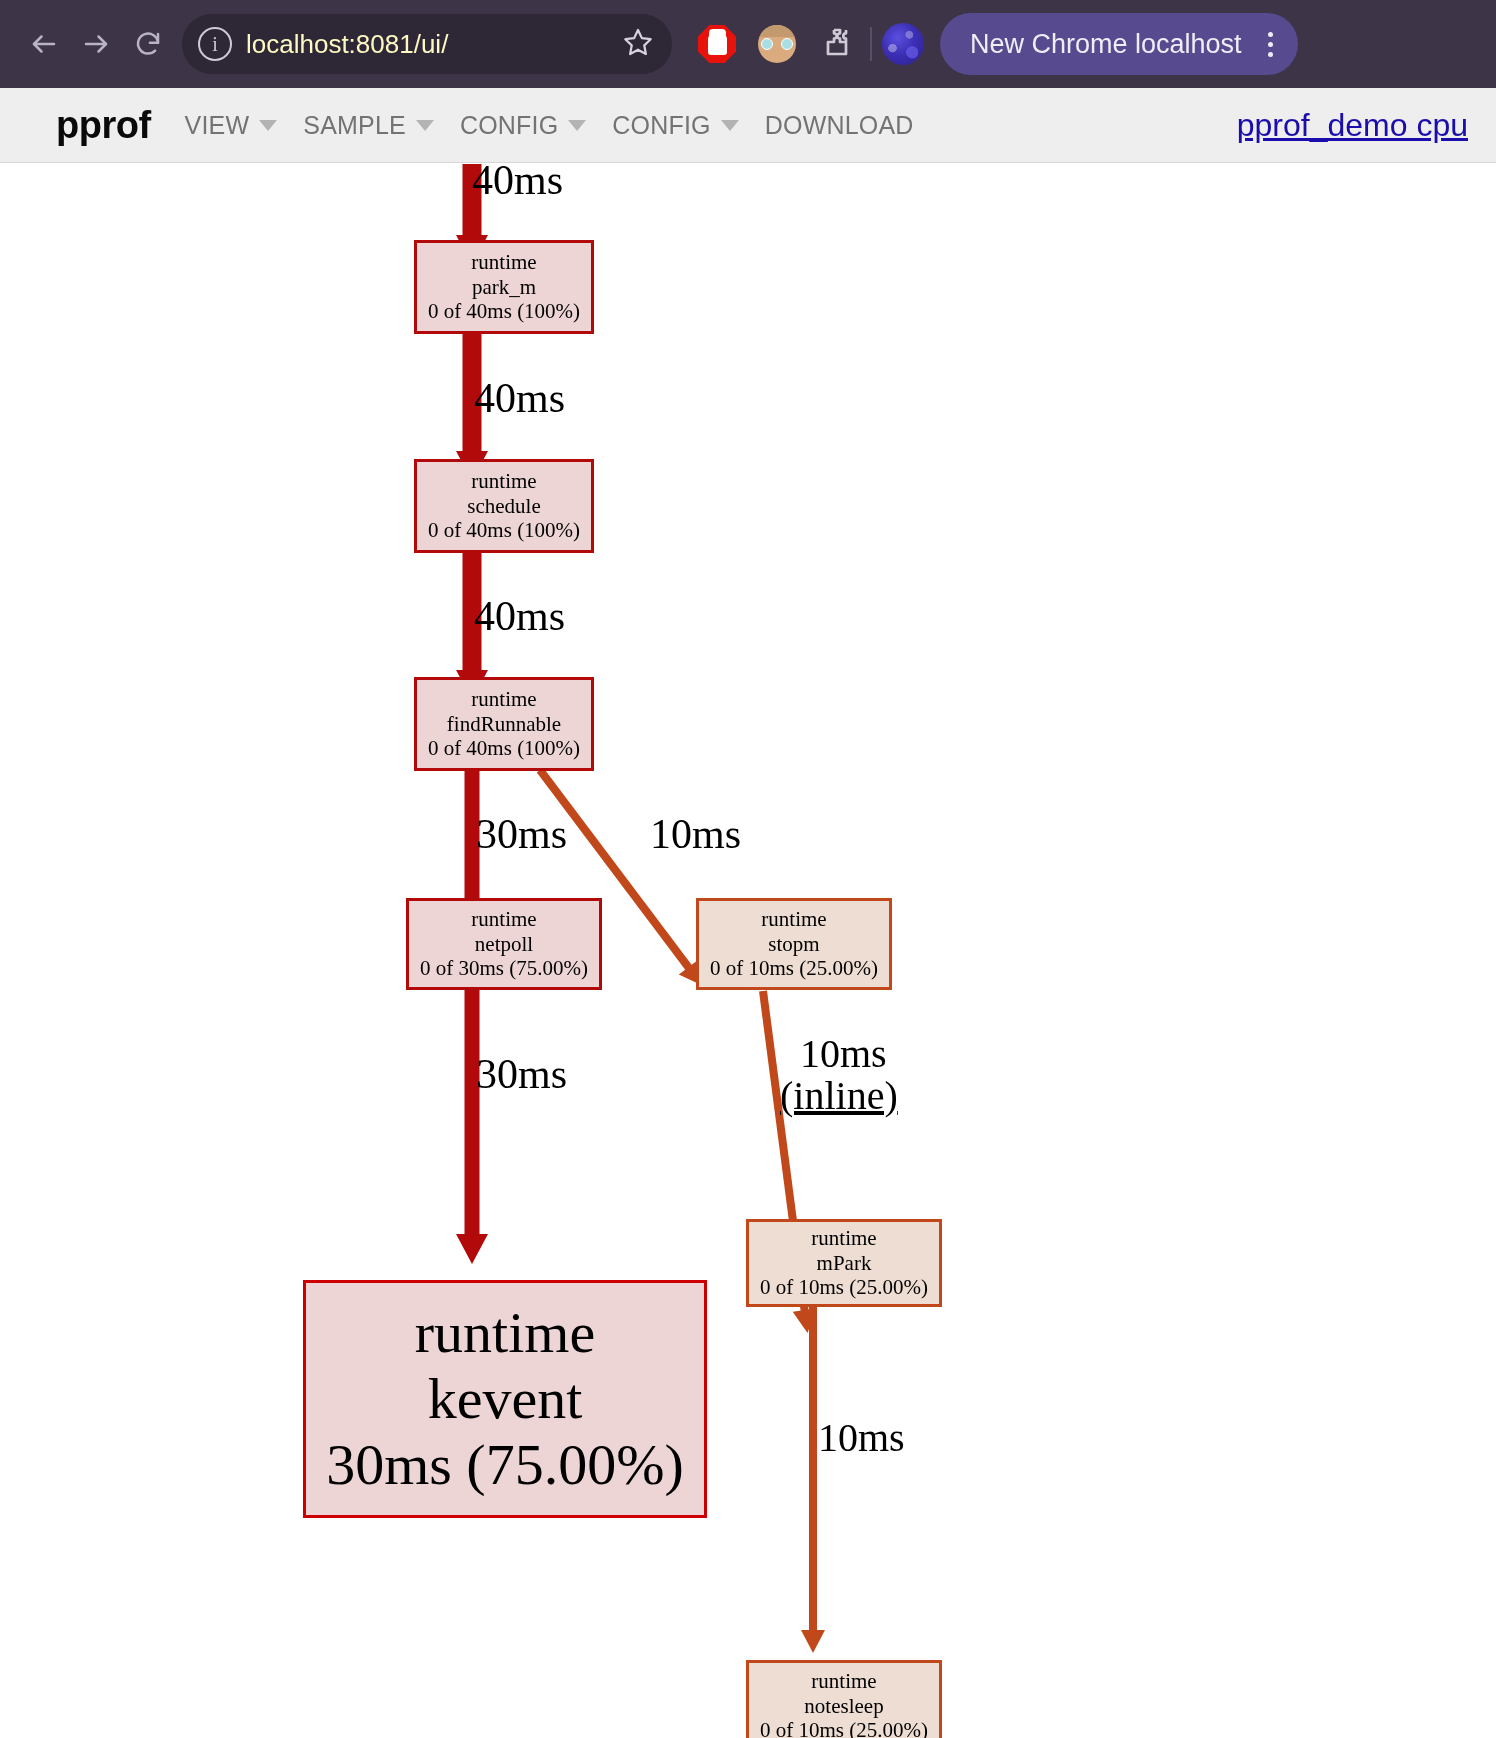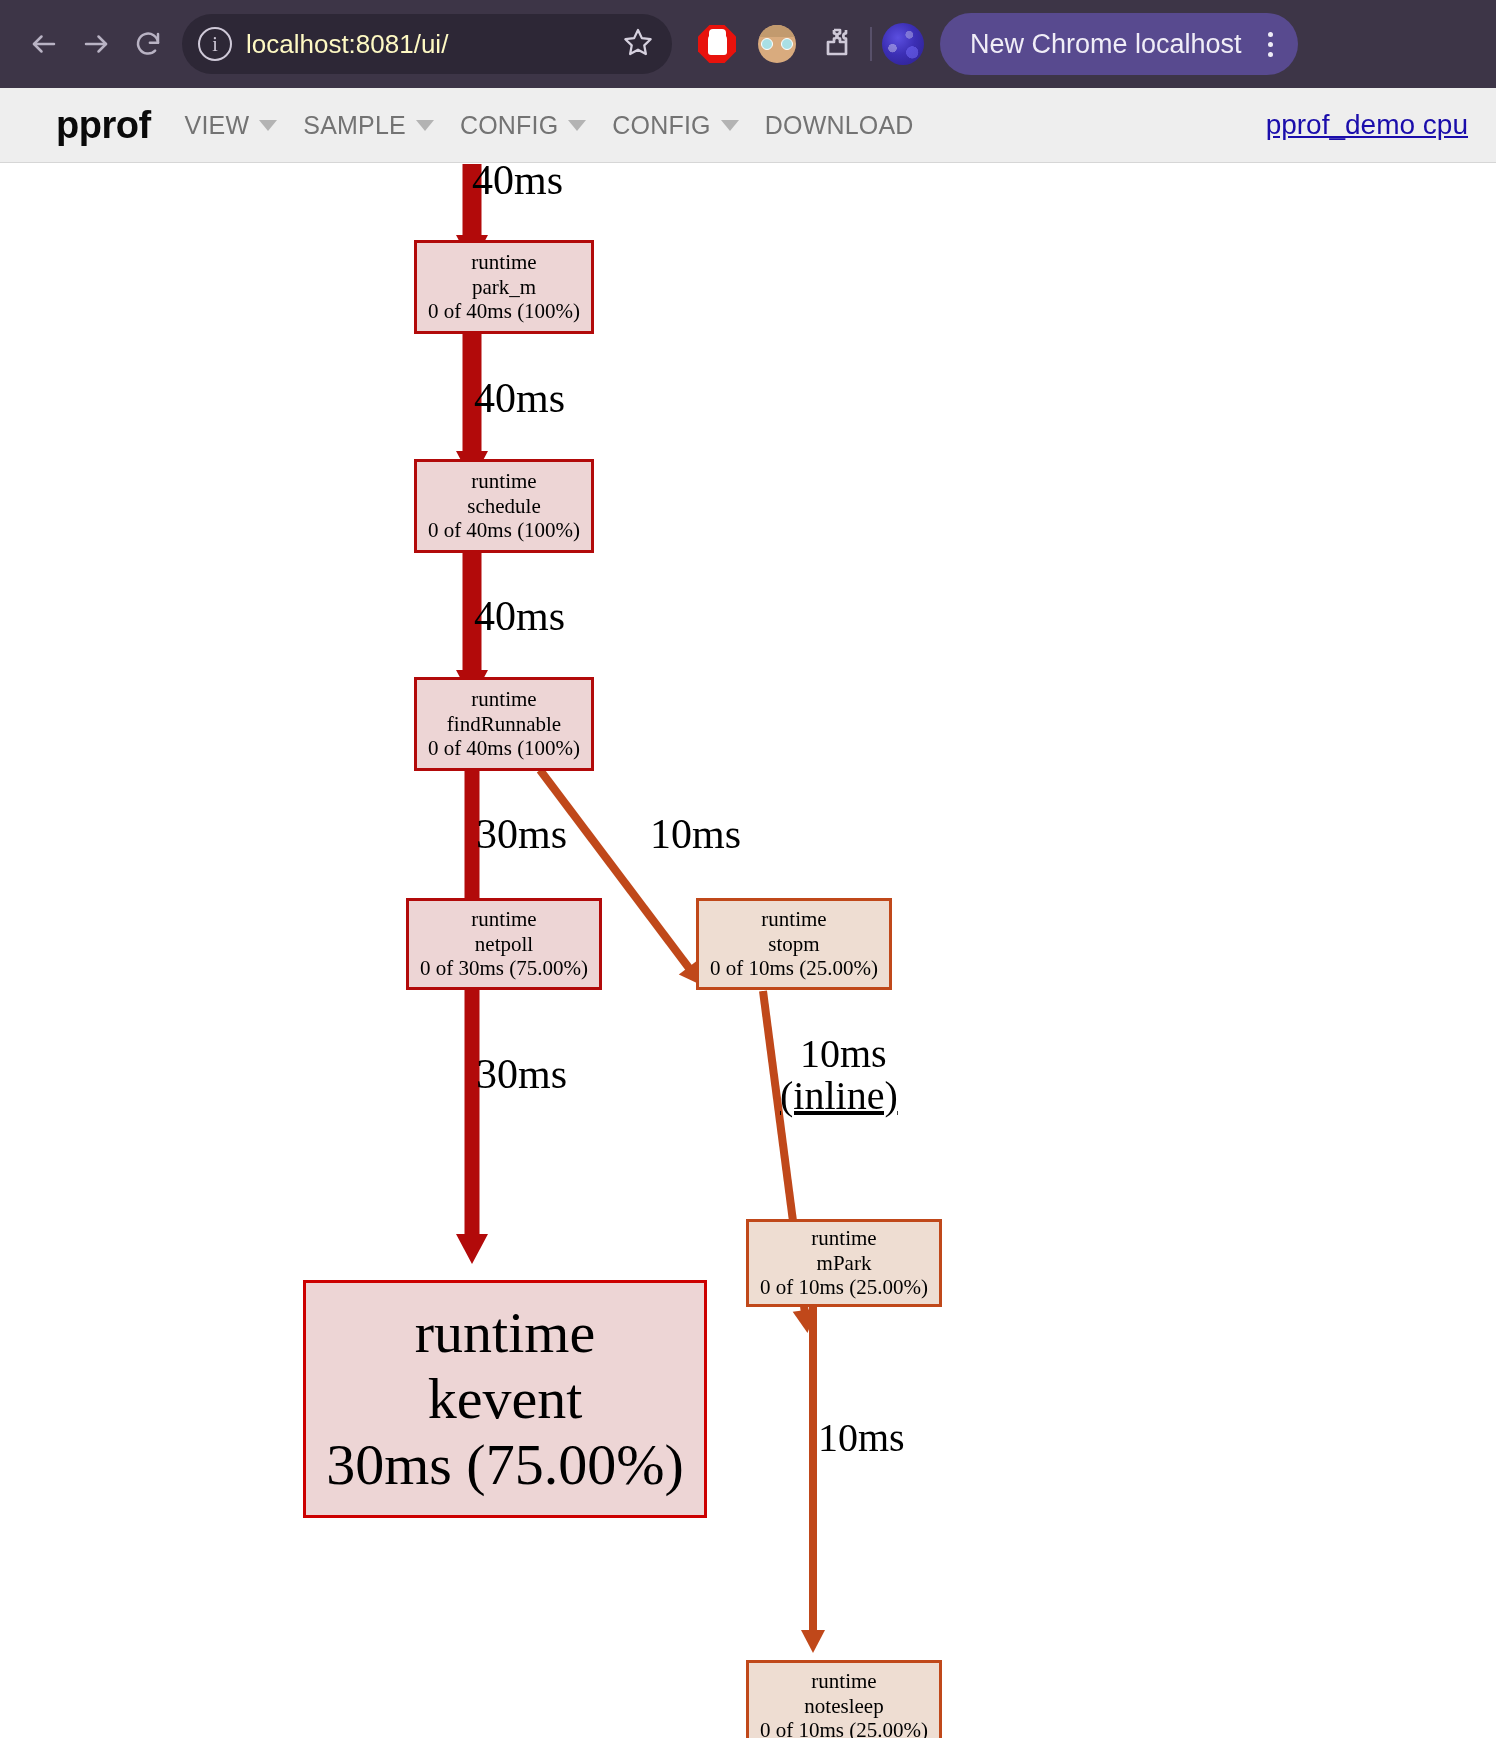--- a/index.html
+++ b/index.html
@@ -144,21 +144,21 @@
   }
   .caret {
     margin-left: 10px;
     width: 0; height: 0;
     border-left: 9px solid transparent;
     border-right: 9px solid transparent;
     border-top: 11px solid #b3b3b3;
   }
   .profile-link {
     margin-left: auto;
-    font-size: 28px; color: #1a0dab;
+    font-size: 32px; color: #1a0dab;
     text-decoration: underline;
     white-space: nowrap;
   }
 
   
   .graph {
     position: absolute; left: 0; top: 164px;
     width: 1496px; height: 1574px;
     background: #ffffff;
     overflow: hidden;

